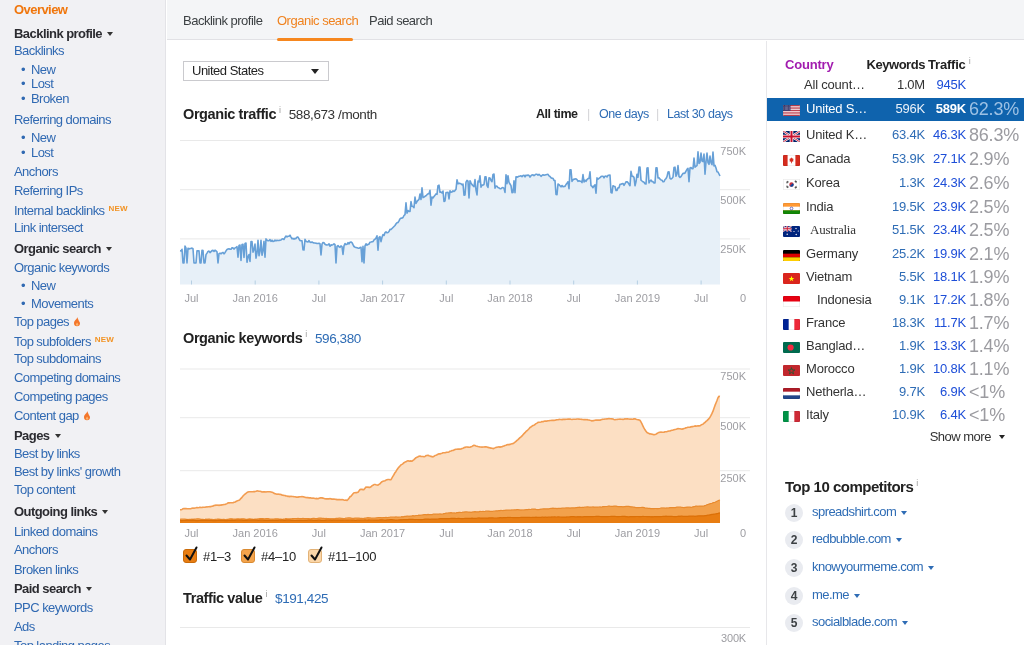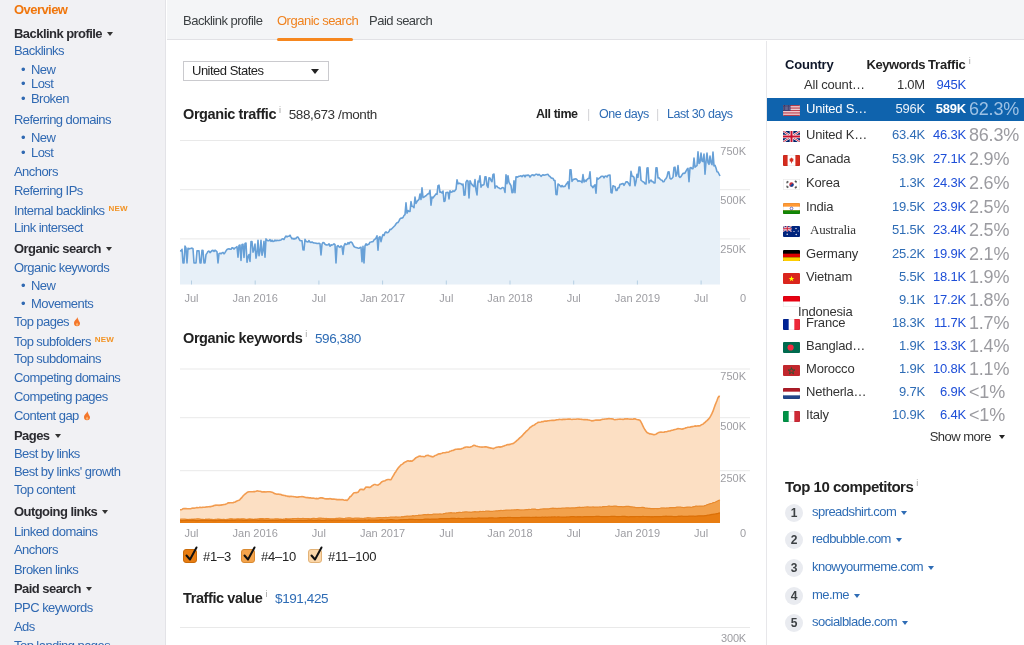--- a/index.html
+++ b/index.html
@@ -195,21 +195,21 @@
 <span class="cklab" style="left:78px">#4–10</span>
 <span class="cklab" style="left:145px">#11–100</span>
 </div>
 <div class="h1" style="left:183px;top:590px">Traffic value<i class="info" style="top:-6px">i</i><span class="hval blue" style="margin-left:8px">$191,425</span></div>
 <div id="c3line"></div>
 <div id="c3lab">300K</div>
 <div id="vdiv"></div>
 <div id="rpanel">
     <div class="hlrow"></div>
     <div class="crow chead" style="top:56px">
-      <span class="cname" style="left:18px;font-weight:bold;color:#0f172a">Country</span>
+      <span class="cname" style="left:18px;font-weight:bold;color:#a21caf">Country</span>
       <span class="ckw" style="font-weight:bold;color:#222;letter-spacing:-0.45px">Keywords</span>
       <span class="ctrf" style="font-weight:bold;color:#222;text-align:left;left:161px;width:50px">Traffic<i class="info" style="top:-5px">i</i></span>
     </div>
     <div class="crow" style="top:76.0px">
       <span class="cname" style="left:37px;">All count…</span>
       <span class="ckw dark">1.0M</span>
       <span class="ctrf">945K</span>
     </div>
     <div class="crow" style="top:99.6px">
       <span class="cflag"><svg width="17" height="11" viewBox="0 0 17 11">
@@ -413,21 +413,21 @@
             <clipPath id="cp9">
               <rect width="17" height="11" rx="1"></rect>
             </clipPath>
           </defs>
           <g clip-path="url(#cp9)">
             <rect width="17" height="11" fill="#fff"></rect>
             <rect width="17" height="5.5" fill="#e70011"></rect>
           </g>
           <rect x="0.25" y="0.25" width="16.5" height="10.5" rx="1" fill="none" stroke="rgba(0,0,0,0.15)" stroke-width="0.5"></rect>
         </svg></span>
-      <span class="cname" style="left:31px;margin-top:12px;">Indonesia</span>
+      <span class="cname" style="left:50px;">Indonesia</span>
       <span class="ckw blue">9.1K</span>
       <span class="ctrf">17.2K</span>
       <span class="cpct">1.8%</span>
     </div>
     <div class="crow" style="top:313.6px">
       <span class="cflag"><svg width="17" height="11" viewBox="0 0 17 11">
           <defs>
             <clipPath id="cp10">
               <rect width="17" height="11" rx="1"></rect>
             </clipPath>

